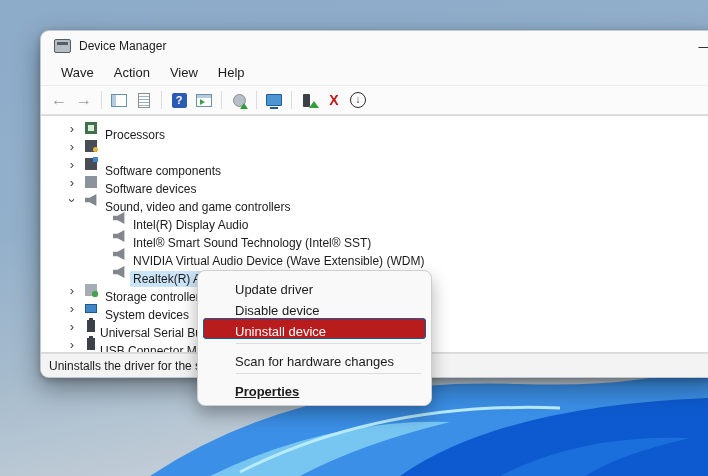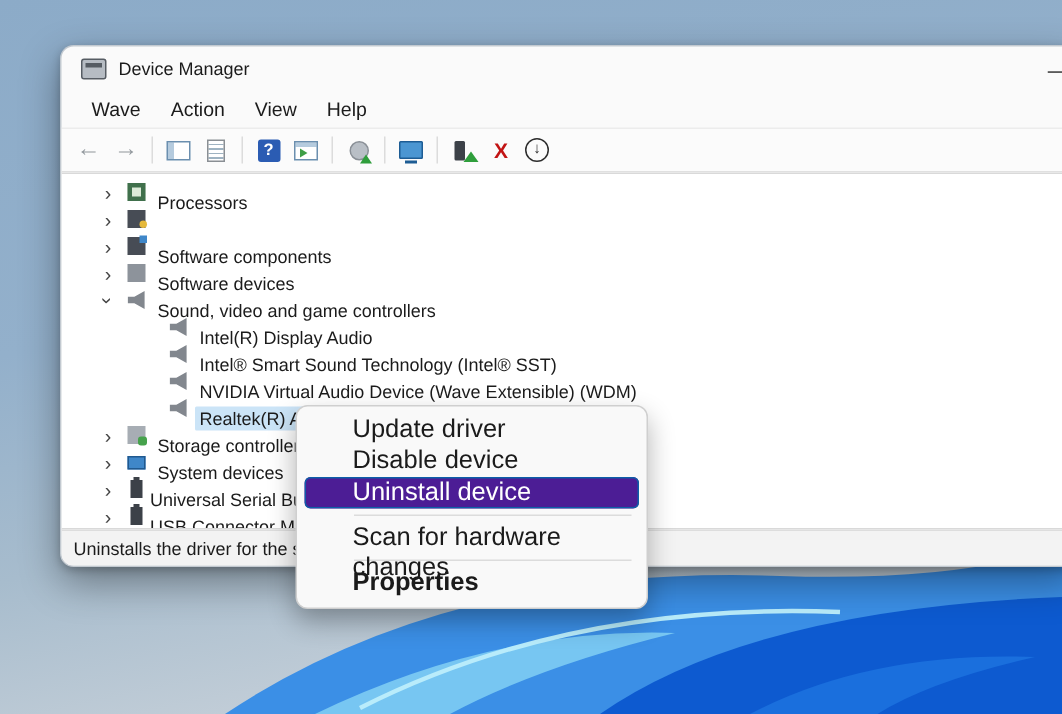--- a/index.html
+++ b/index.html
@@ -75,23 +75,23 @@
 
   .statusbar{height:23px;flex:none;background:#f3f3f3;border-top:1px solid #ddd;display:flex;align-items:center;padding-left:8px;font-size:12px;color:#1b1b1b;white-space:nowrap;overflow:hidden;}
 
   
   .ctxmenu{
     position:absolute;left:197px;top:270px;width:235px;z-index:5;
     background:#f9f9f9;border:1px solid #cfcfcf;border-radius:8px;
     box-shadow:0 8px 18px rgba(0,0,0,.30);
     padding:5px 0 6px 0;box-sizing:border-box;
   }
-  .cm-item{height:21px;display:flex;align-items:flex-start;margin:0 5px;padding-left:32px;font-size:17px;color:#1b1b1b;border-radius:4px;}
-  .cm-item.hl{background:#4c1d95;color:#fff;box-shadow:inset 0 0 0 1px #0d5ea8;}
-  .cm-item.bold{font-weight:700;}
+  .cm-item{height:21px;display:flex;align-items:flex-end;margin:0 5px;padding-left:32px;font-size:13px;color:#1b1b1b;border-radius:4px;}
+  .cm-item.hl{background:#b91c1c;color:#fff;box-shadow:inset 0 0 0 1px #0d5ea8;}
+  .cm-item.bold{font-weight:700;text-decoration:underline;}
   .cm-item.sep{height:1px;background:#dcdcdc;margin:4px 10px 4px 38px;padding:0;border-radius:0;}
 </style>
 </head>
 <body>
 
 <div class="stage">
 
   <svg class="bloom" viewBox="0 0 708 130" preserveAspectRatio="none">
     <path d="M150,130 Q300,30 520,38 Q640,42 708,18 L708,130 Z" fill="#3b8fe6"></path>
     <path d="M400,130 Q500,60 708,52 L708,130 Z" fill="#0d5ad0"></path>

